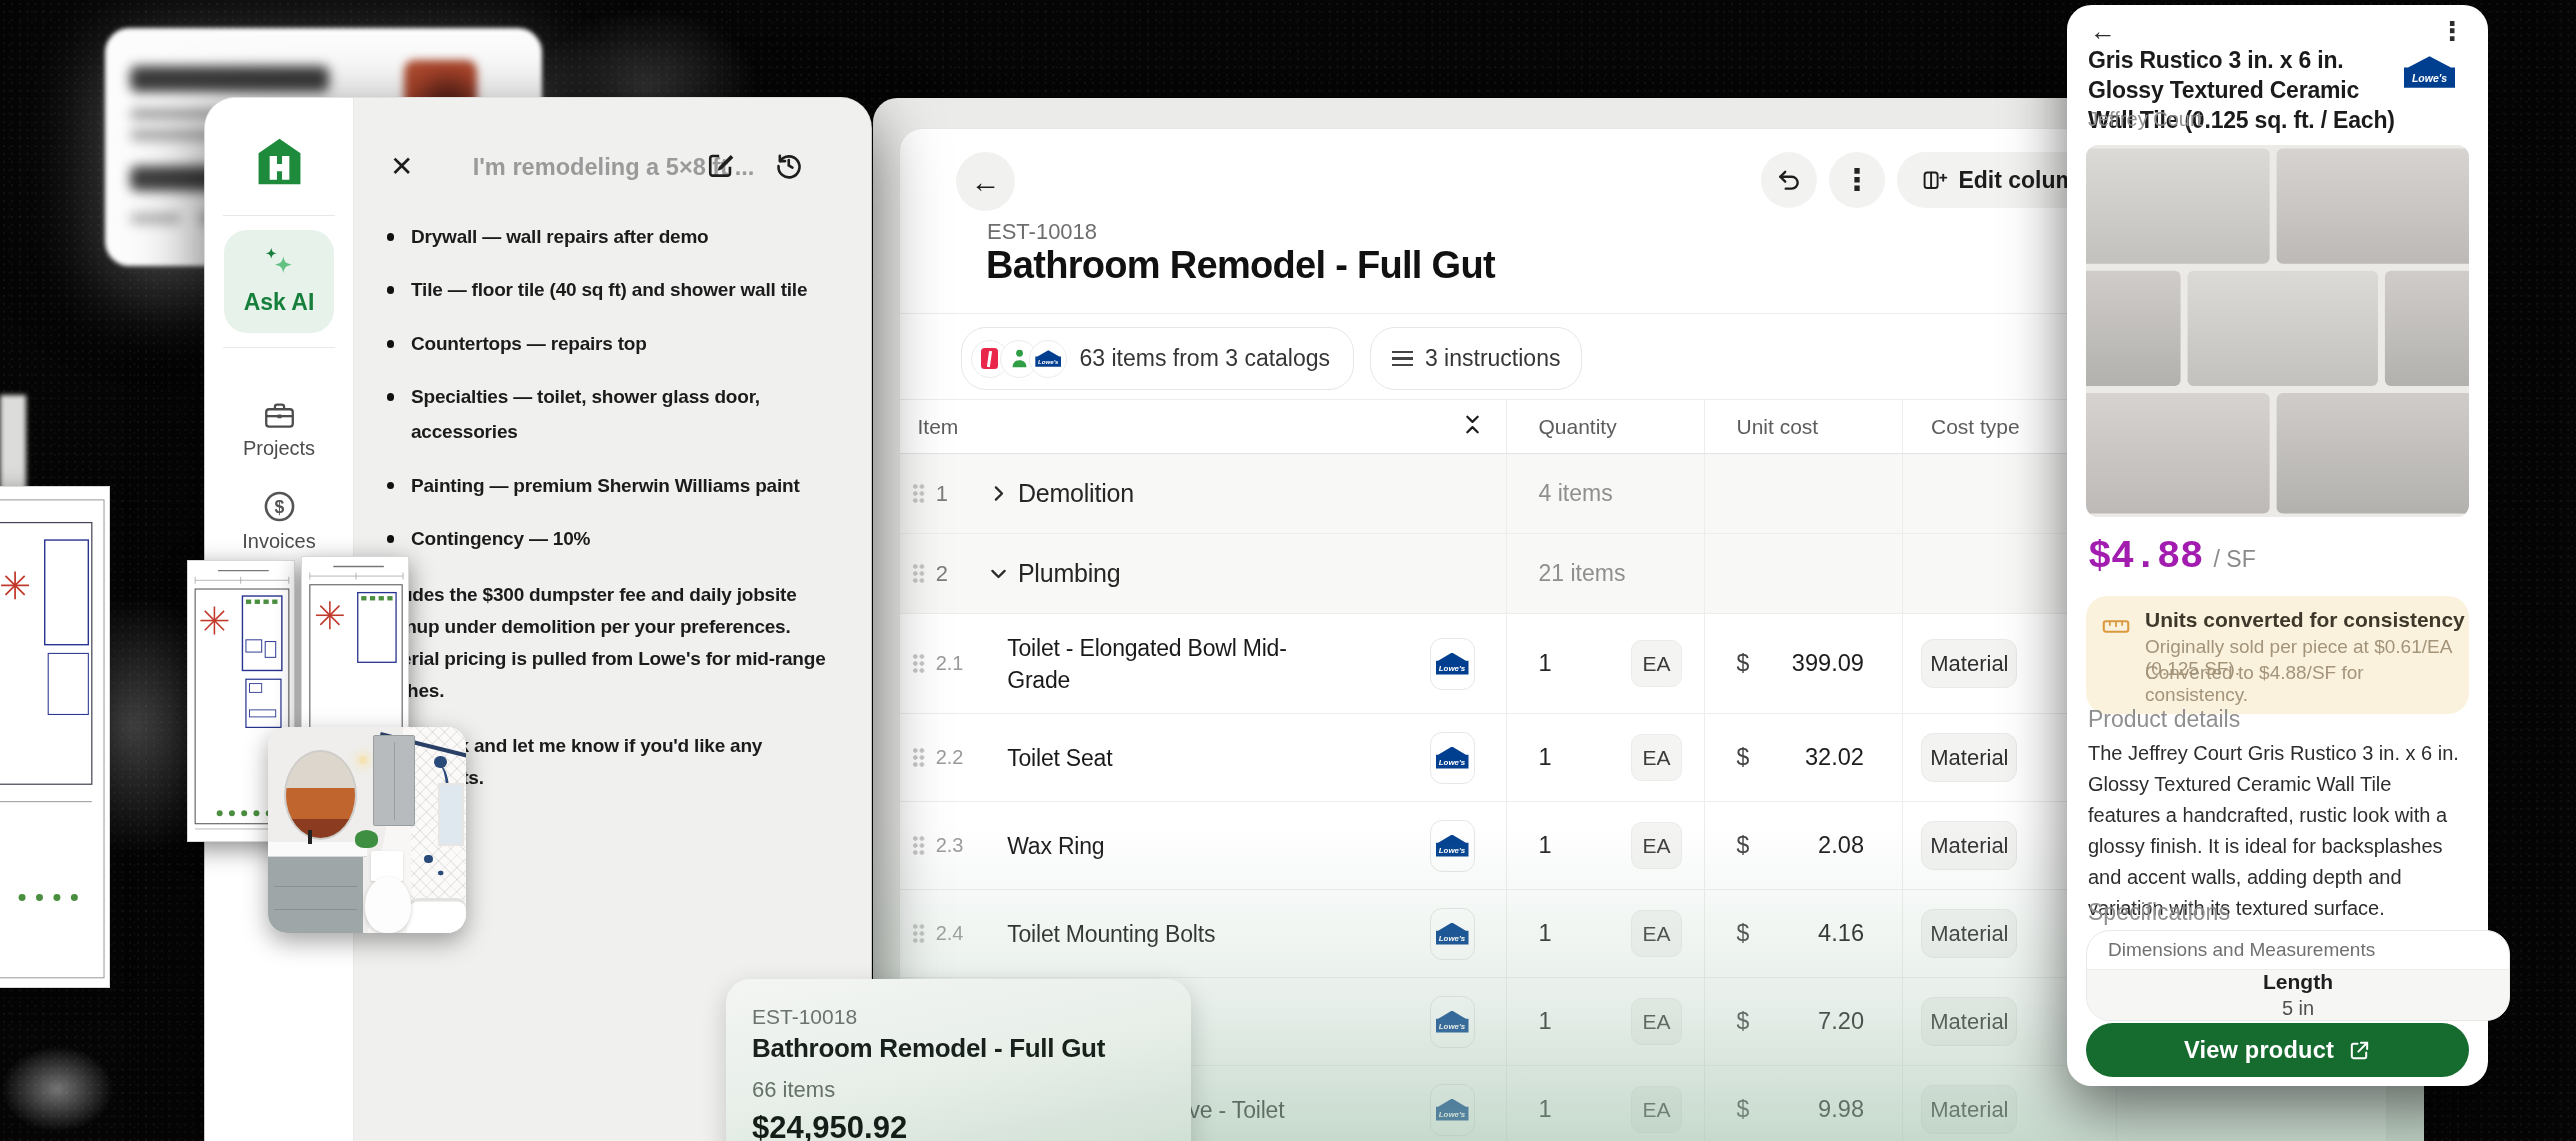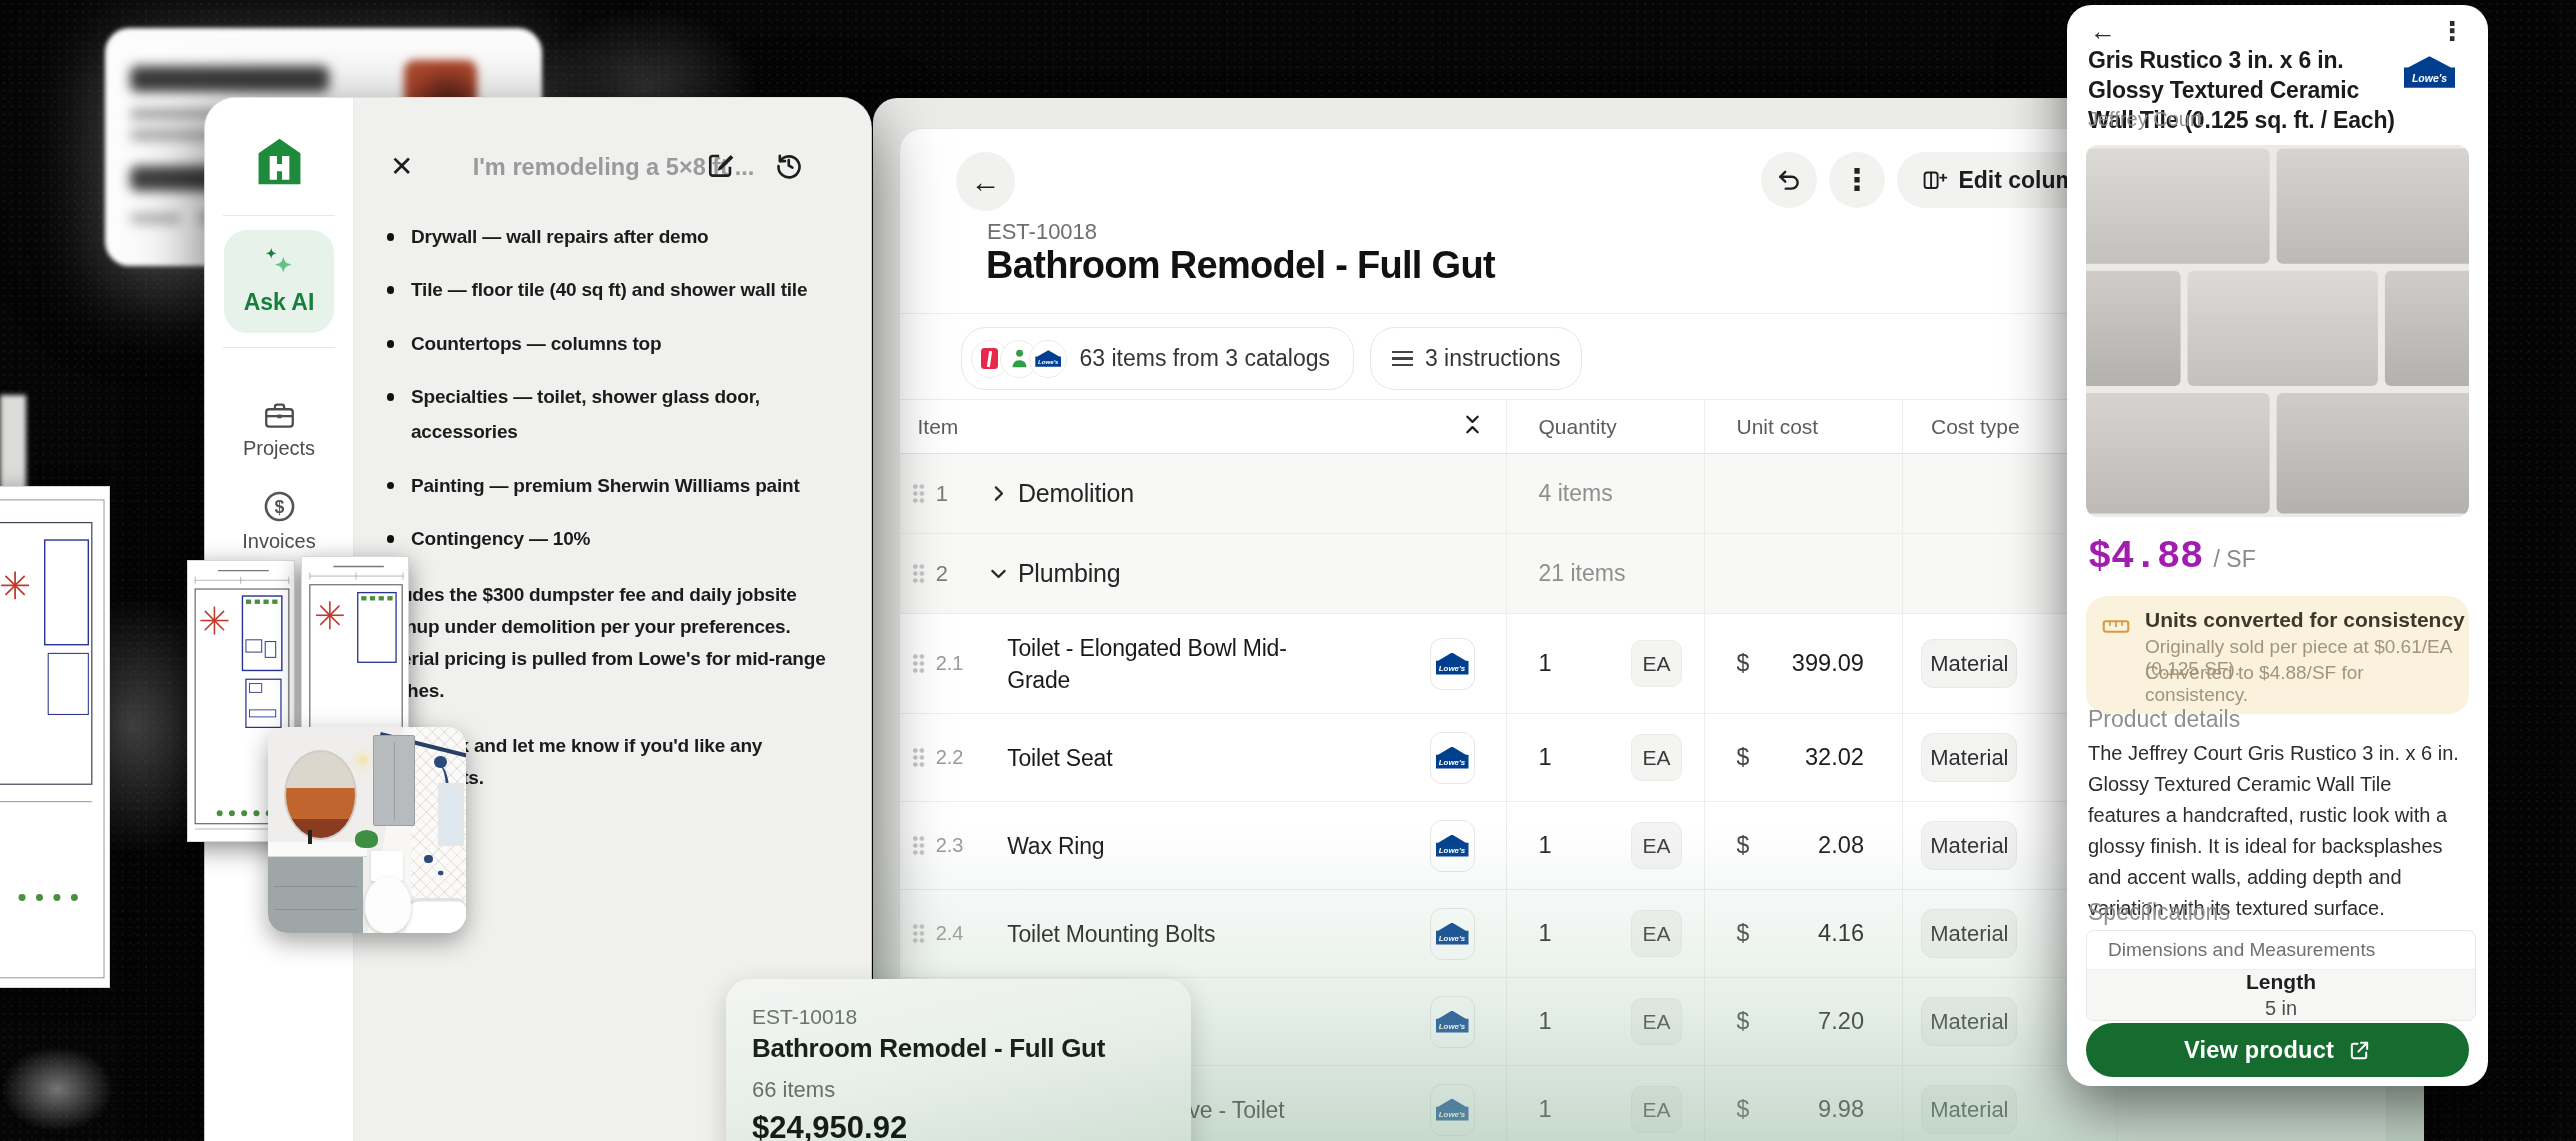--- a/index.html
+++ b/index.html
@@ -172,21 +172,21 @@
   .p-price .per{font-size:23px;color:#8a8a8a;}
   .notice{position:absolute;left:19px;top:591px;width:383px;height:118px;border-radius:21px;background:#fbf2de;}
   .notice .ric{position:absolute;left:15.7px;top:19px;}
   .notice .nt{position:absolute;left:59px;top:12.2px;font-size:21px;font-weight:700;color:#3e382b;}
   .notice .nl1{position:absolute;left:59px;top:40px;font-size:19px;color:#a3947a;}
   .notice .nl2{position:absolute;left:59px;top:66px;font-size:19px;color:#a3947a;}
   .p-h{font-size:23px;color:#8f8f8f;position:absolute;left:21px;}
   .p-h.details{top:701px;}
   .p-h.specs{top:894px;}
   .p-text{position:absolute;left:21px;top:733px;width:379px;font-size:20px;line-height:31px;color:#2d2d2d;}
-  .specs-card{position:absolute;left:19px;top:925px;width:390px;border:0.9px solid #e8e8e6;border-radius:8px;overflow:hidden;background:#fff;}
+  .specs-card{position:absolute;left:19px;top:925px;width:424px;border:0.9px solid #e8e8e6;border-radius:24px;overflow:hidden;background:#fff;}
   .specs-head{height:38px;display:flex;align-items:center;padding-left:21px;font-size:19px;color:#707070;}
   .spec-row{height:51px;background:#f6f6f5;display:flex;align-items:center;justify-content:space-between;padding:0 21px;border-top:0.9px solid #ededeb;flex-direction:column;}
   .spec-label{font-size:21px;font-weight:700;color:#1f1f1f;}
   .spec-value{font-size:20px;color:#4f4f4f;}
   .view-btn{position:absolute;left:19px;top:1018px;width:383px;height:54px;border-radius:27px;background:#166b2f;display:flex;align-items:center;justify-content:center;gap:14px;
     font-size:23.6px;font-weight:600;color:#fff;cursor:pointer;letter-spacing:0.2px;}
 </style>
 </head>
 <body>
 
@@ -593,21 +593,21 @@
               <path d="M5.2 5.2v4h4" fill="none" stroke="#1e1e1e" stroke-width="2" stroke-linecap="round" stroke-linejoin="round"></path>
               <path d="M5.5 9.2A8 8 0 1 1 4.2 13" fill="none" stroke="#1e1e1e" stroke-width="2" stroke-linecap="round"></path>
               <path d="M12 8.4v4.1l2.8 1.7" fill="none" stroke="#1e1e1e" stroke-width="2" stroke-linecap="round"></path>
             </svg>
         </span>
       </div>
       <div class="msg">
         <ul>
             <li>Drywall — wall repairs after demo</li>
             <li>Tile — floor tile (40 sq ft) and shower wall tile</li>
-            <li>Countertops — columns top</li>
+            <li>Countertops — repairs top</li>
             <li>Specialties — toilet, shower glass door, accessories</li>
             <li>Painting — premium Sherwin Williams paint</li>
             <li>Contingency — 10%</li>
           </ul>
       <p>Includes the $300 dumpster fee and daily jobsite cleanup under demolition per your preferences. Material pricing is pulled from Lowe's for mid-range finishes.</p>
           <p>Take a look and let me know if you'd like any adjustments.</p>
         </div>
 
       <div class="est-card">
         <div class="eid">EST-10018</div>

